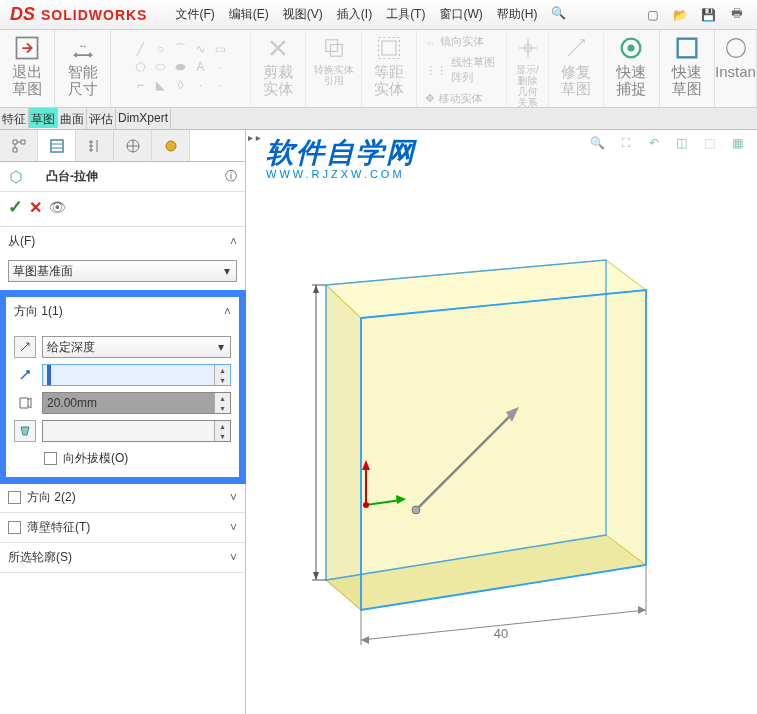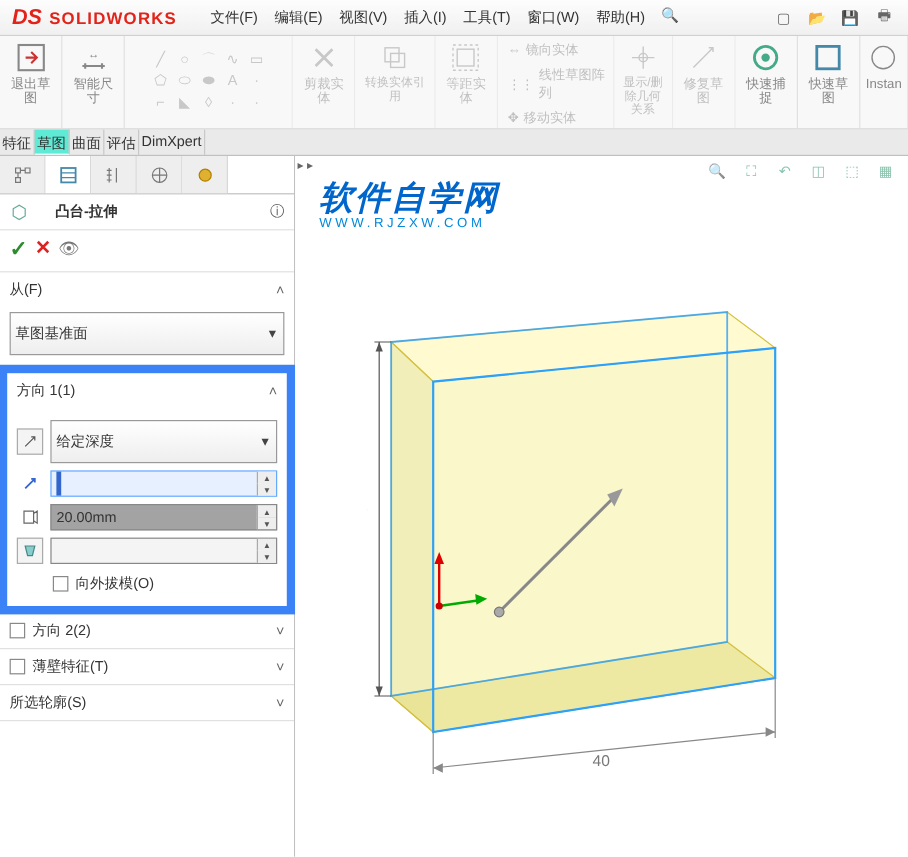--- a/index.html
+++ b/index.html
@@ -15,21 +15,21 @@
 .right-icons { margin-left: auto; display: flex; gap: 8px; padding-right: 10px; }
 .tb-icon { width: 20px; height: 20px; display:flex; align-items:center; justify-content:center; color:#666; }
 
 
 .ribbon { height: 78px; display: flex; background: #f8f8f8; border-bottom: 1px solid #d0d0d0; }
 .ribbon-group { display: flex; flex-direction: column; align-items: center; padding: 4px 6px; border-right: 1px solid #e0e0e0; justify-content: flex-start; min-width: 40px; }
 .ribbon-big { display:flex; flex-direction:column; align-items:center; gap:2px; color:#888; font-size:11px; }
 .ribbon-big svg, .ribbon-big .ricon { width:28px; height:28px; }
 .ribbon-mini-row { display:flex; gap:2px; }
 .ribbon-mini { width:18px; height:18px; display:flex; align-items:center; justify-content:center; color:#999; }
-.ribbon-label { font-size: 11px; color: #888; text-align:center; line-height:1.1; margin-top:2px; }
+.ribbon-label { font-size: 15px; color: #888; text-align:center; line-height:1.1; margin-top:2px; }
 .dimmed { opacity: 0.5; }
 
 
 .cmdtabs { height: 22px; display: flex; background: #eaeaea; border-bottom: 1px solid #c0c0c0; }
 .cmdtab { padding: 3px 2px; font-size: 12px; border-right: 1px solid #c8c8c8; }
 .cmdtab.active { background: #5eead4; border-bottom: 1px solid #fff; }
 
 
 .main { display: flex; height: calc(714px - 30px - 78px - 22px); }
 .panel { width: 246px; border-right: 1px solid #c0c0c0; background: #fff; display:flex; flex-direction:column; }
@@ -45,34 +45,34 @@
 .chk { color:#2e8b2e; font-size:18px; font-weight:bold; cursor:pointer; }
 .xmark { color:#d22; font-size:16px; font-weight:bold; cursor:pointer; }
 .eye { color:#777; font-size:14px; }
 
 .section { border-bottom:1px solid #e0e0e0; }
 .section-head { display:flex; align-items:center; padding:6px 8px; font-size:12px; cursor:default; }
 .section-head .chev { margin-left:auto; color:#666; }
 .section-body { padding:4px 8px 8px 8px; }
 .highlighted { border:7px solid #3b82f6; margin:-1px; }
 
-.dropdown { width: 100%; height:36px; background:linear-gradient(#fff,#eee); border:1px solid #999; display:flex; align-items:center; padding:0 4px; font-size:12px; position:relative; }
+.dropdown { width: 100%; height:22px; background:linear-gradient(#fff,#eee); border:1px solid #999; display:flex; align-items:center; padding:0 4px; font-size:12px; position:relative; }
 .dropdown::after { content:"▾"; position:absolute; right:6px; color:#444; }
 .row { display:flex; align-items:center; gap:6px; margin:6px 0; }
 .row .icon-cell { width:22px; height:22px; display:flex; align-items:center; justify-content:center; border:1px solid transparent; }
 .row .icon-cell.bordered { border-color:#aaa; background:#f4f4f4; }
 .input-box { flex:1; height:22px; border:1px solid #888; background:#a3a3a3; display:flex; align-items:center; padding:0 4px; position:relative; }
 .spinner { width:16px; position:absolute; right:0; top:0; bottom:0; display:flex; flex-direction:column; }
 .spinner div { flex:1; border-left:1px solid #aaa; display:flex; align-items:center; justify-content:center; font-size:8px; color:#555; background:#eee; }
 .checkbox-row { display:flex; align-items:center; gap:6px; padding:2px 0 2px 30px; }
 .cb { width:13px; height:13px; border:1px solid #888; background:#fff; }
 
 .viewport { flex:1; position:relative; background:#fff; }
 .watermark { position:absolute; top:4px; left:20px; }
-.wm-cn { color:#0066cc; font-size:28px; font-weight:bold; font-style:italic; letter-spacing:2px;margin-top:12px; }
+.wm-cn { color:#0066cc; font-size:28px; font-weight:bold; font-style:italic; letter-spacing:2px; }
 .wm-en { color:#0088dd; font-size:11px; letter-spacing:3px; margin-top:-4px; }
 .vp-toolbar { position:absolute; top:2px; right:8px; display:flex; gap:6px; }
 .vp-toolbar .vp-btn { width:22px; height:22px; display:flex; align-items:center; justify-content:center; color:#5a8; opacity:.7; }
 .splitter-tri { position:absolute; top:2px; left:2px; font-size:10px; color:#666; }
 
 
 .box3d { position:absolute; left:60px; top:80px; width:370px; height:480px; }
 svg { display:block; }
 </style>
 </head>

